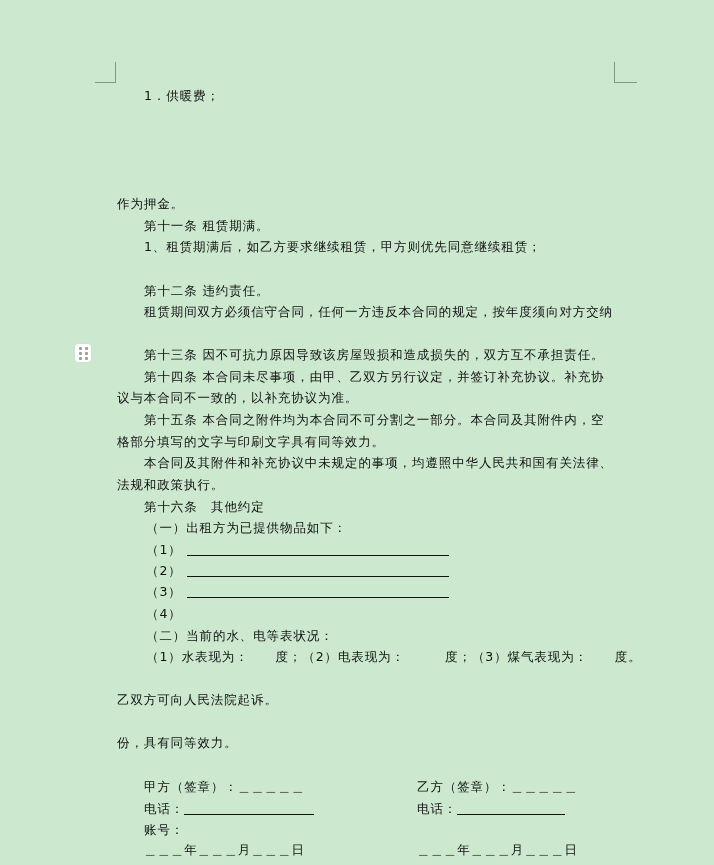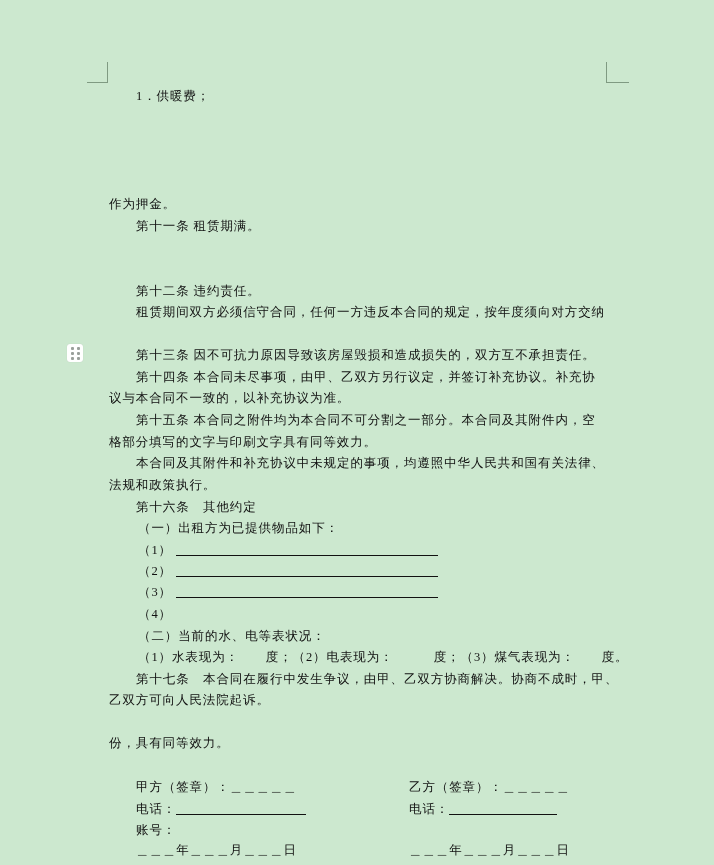--- a/index.html
+++ b/index.html
@@ -10,24 +10,23 @@
   body {
     width: 714px;
     height: 865px;
     position: relative;
     overflow: hidden;
     font-family: "DejaVu Sans", sans-serif;
     color: #111;
   }
   .page {
     position: absolute;
-    left: 0; top: 0;
+    left: 8px; top: 0;
     width: 586px; height: 865px;
     background: #cce8cf;
-    font-family: Liberation Serif, serif;
   }
   .corner {
     position: absolute;
     border-color: #7f9a82;
     border-style: solid;
     border-width: 0;
   }
   .corner-tl {
     left: 87px; top: 62px;
     width: 20px; height: 20px;
@@ -95,20 +94,21 @@
       <span></span>
       <span></span>
       <span></span>
   </div>
 
   <div class="line indent" style="top:86px">1．供暖费；</div>
 
   <div class="line" style="top:194px">作为押金。</div>
 
   <div class="line indent" style="top:216px">第十一条 租赁期满。</div>
+  <div class="line indent" style="top:237px">1、租赁期满后，如乙方要求继续租赁，甲方则优先同意继续租赁；</div>
 
   <div class="line indent" style="top:281px">第十二条 违约责任。</div>
   <div class="line indent" style="top:302px">租赁期间双方必须信守合同，任何一方违反本合同的规定，按年度须向对方交纳</div>
 
   <div class="line indent" style="top:345px">第十三条 因不可抗力原因导致该房屋毁损和造成损失的，双方互不承担责任。</div>
 
   <div class="line indent" style="top:367px">第十四条 本合同未尽事项，由甲、乙双方另行议定，并签订补充协议。补充协</div>
   <div class="line" style="top:388px">议与本合同不一致的，以补充协议为准。</div>
 
   <div class="line indent" style="top:410px">第十五条 本合同之附件均为本合同不可分割之一部分。本合同及其附件内，空</div>
@@ -134,21 +134,20 @@
   </div>
   <div class="line indent2" style="top:604px">
     <span>（4）</span>
   </div>
 
   <div class="line indent2" style="top:626px">（二）当前的水、电等表状况：</div>
   <div class="line indent2" style="top:647px">
     <span>（1）水表现为：　　度；</span><span>（2）电表现为：　　　度；</span><span>（3）煤气表现为：　　度。</span>
   </div>
 
-  <div class="line indent" style="top:669px">第十七条　本合同在履行中发生争议，由甲、乙双方协商解决。协商不成时，甲、</div>
   <div class="line" style="top:690px">乙双方可向人民法院起诉。</div>
 
   <div class="line" style="top:733px">份，具有同等效力。</div>
 
   <div class="line indent" style="top:777px">甲方（签章）：＿＿＿＿＿</div>
   <div class="line indent" style="top:799px">
     <span>电话：</span><span class="uline" style="width:130px"></span>
   </div>
   <div class="line indent" style="top:820px">账号：</div>
   <div class="line indent" style="top:840px">＿＿＿年＿＿＿月＿＿＿日</div>

